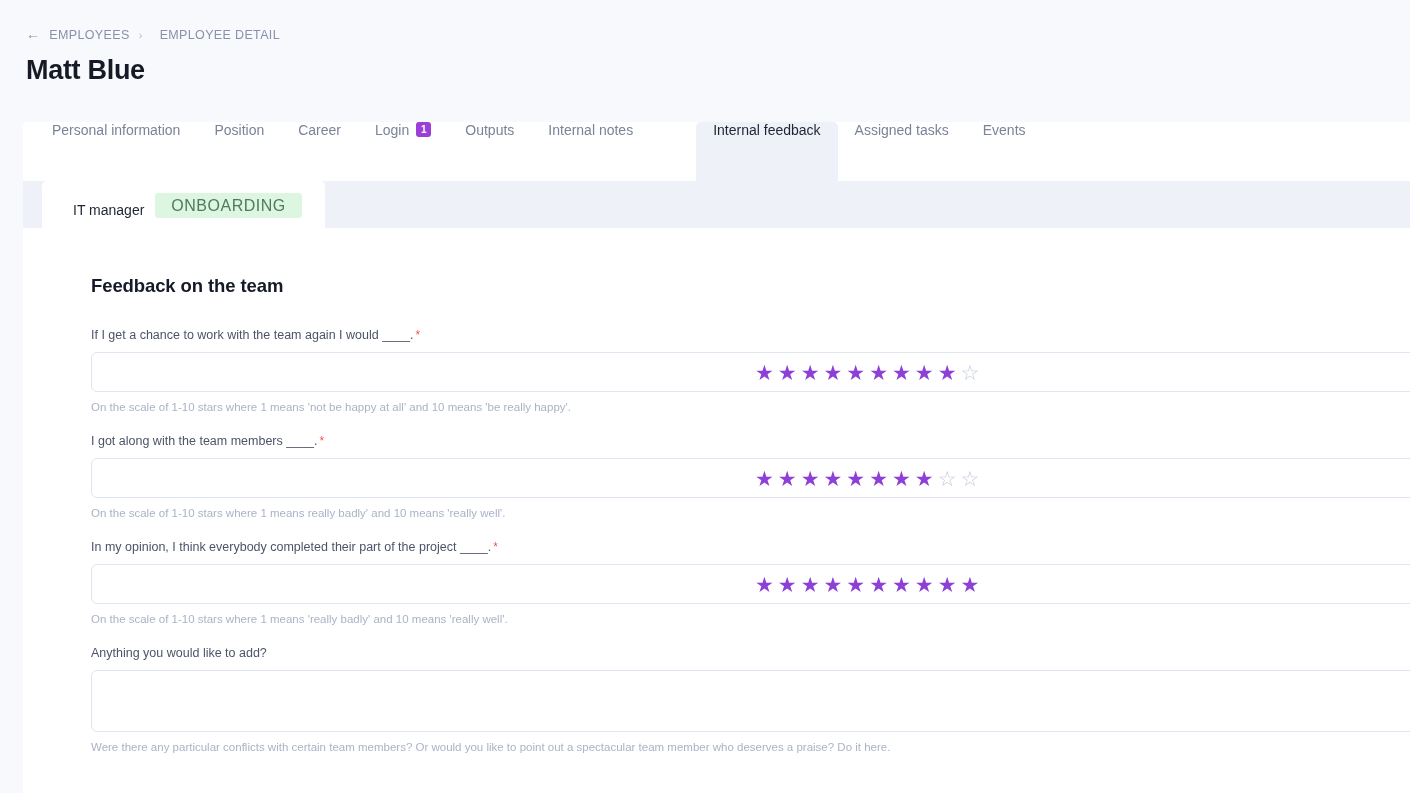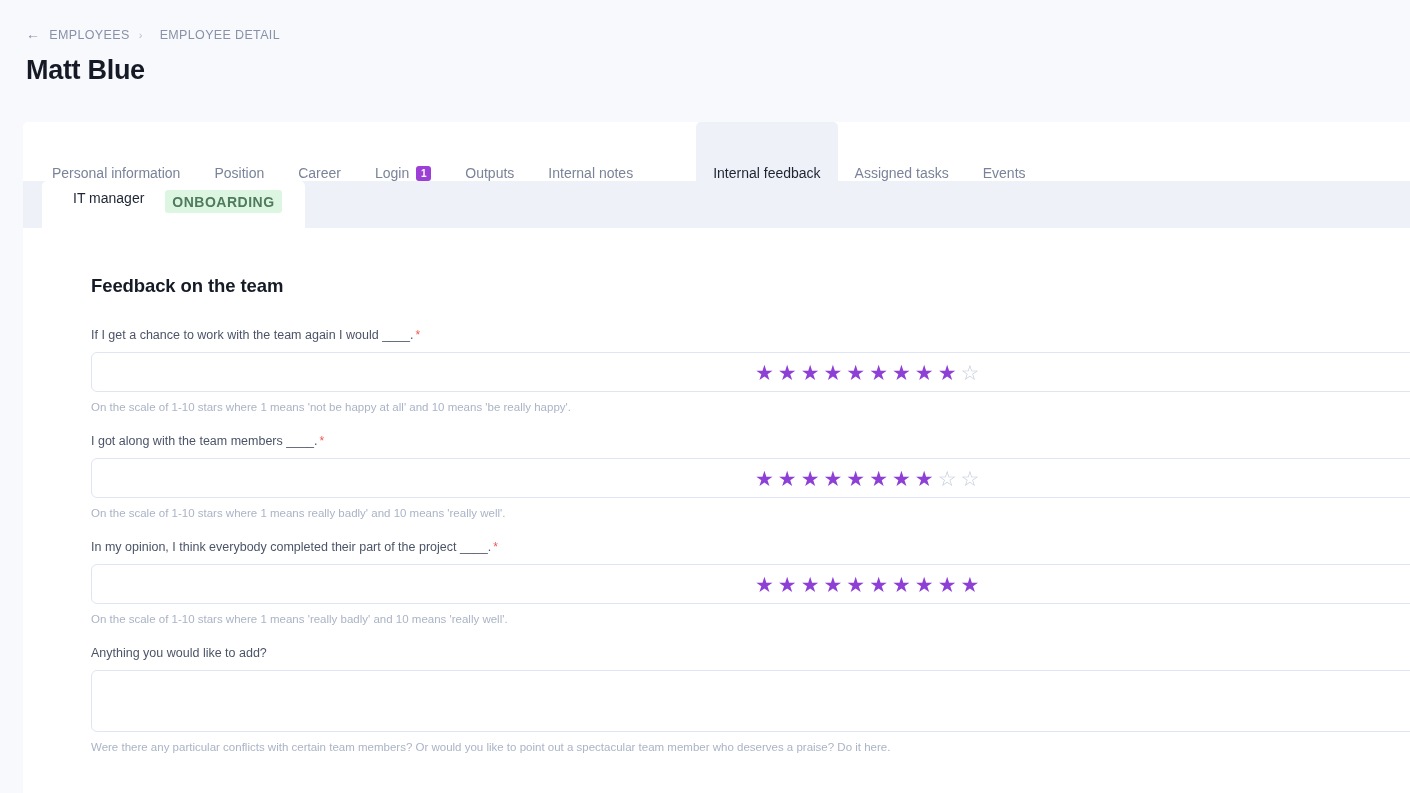--- a/index.html
+++ b/index.html
@@ -77,21 +77,21 @@
   
   .tabs {
     position: relative;
     height: 59px;
     display: flex;
     align-items: stretch;
     padding-left: 12px;
   }
   .tab {
     display: flex;
-    align-items: flex-end;
+    align-items: flex-start;
     gap: 7px;
     padding: 0 17px;
     font-size: 14px;
     color: #7a8399;
     cursor: pointer;
     border-radius: 5px 5px 0 0;
     white-space: nowrap;
   }
   .tab.active {
     background: #eef1f7;
@@ -118,41 +118,40 @@
   .subtab-strip {
     position: relative;
     height: 47px;
     background: #eef1f7;
     padding-left: 19px;
     display: flex;
     align-items: flex-end;
   }
   .subtab {
     display: flex;
-    align-items: flex-start;
-    gap: 21px;
+    align-items: flex-end;
+    gap: 11px;
     background: #ffffff;
     border-radius: 5px 5px 0 0;
     padding: 9px 23px 10px 31px;
     height: 47px;
     cursor: pointer;
   }
   .subtab-label {
     font-size: 14px;
     color: #1d2433;
   }
   .status-badge {
     background: #ddf6e1;
     color: #4f7a5c;
-    font-size: 14px;
+    font-size: 16px;
     letter-spacing: 0.5px;
-    padding: 4px 7px 3px;
+    padding: 4px 16px 3px;
     border-radius: 3px;
     text-transform: uppercase;
-    font-weight: bold;
   }
 
   
   .form-body {
     padding: 47px 0 0 68px;
   }
   .section-title {
     font-size: 18.5px;
     font-weight: bold;
     color: #151a26;

